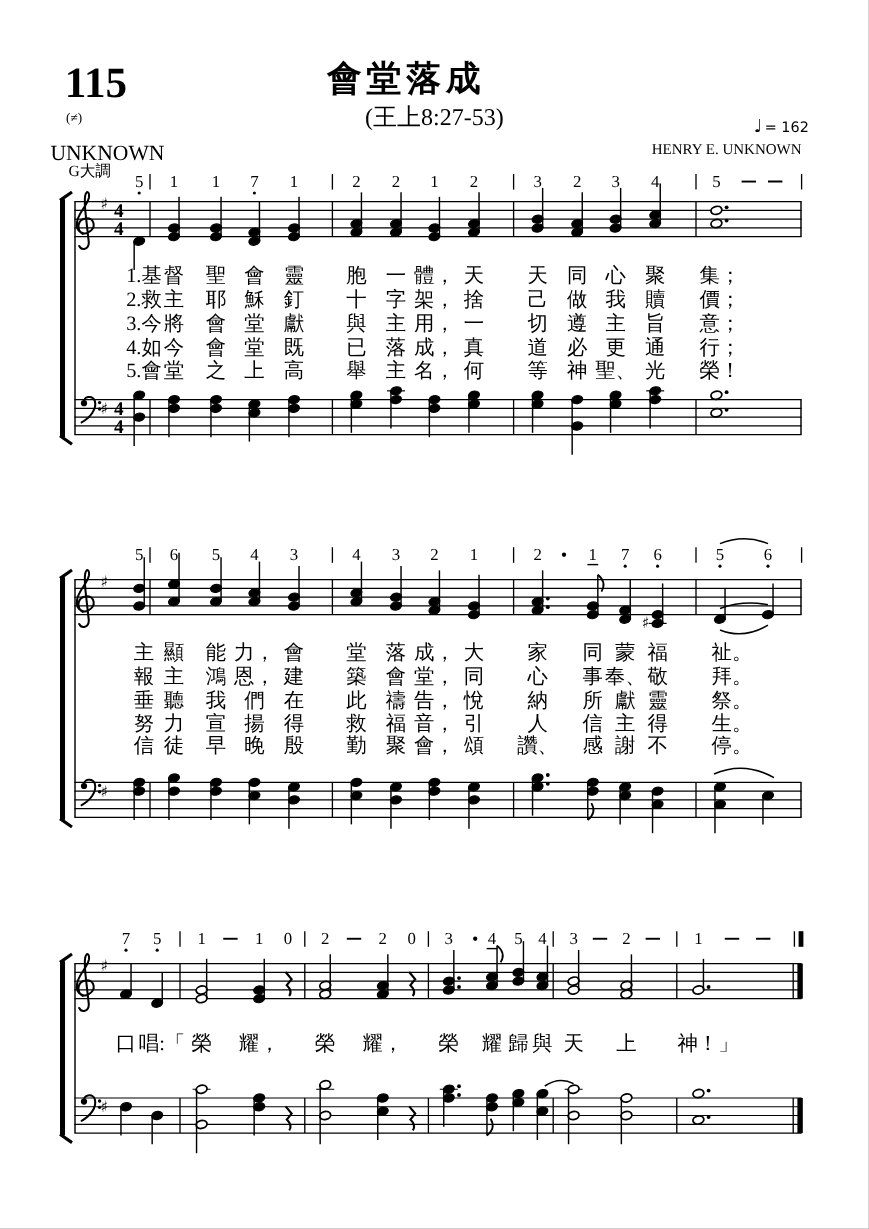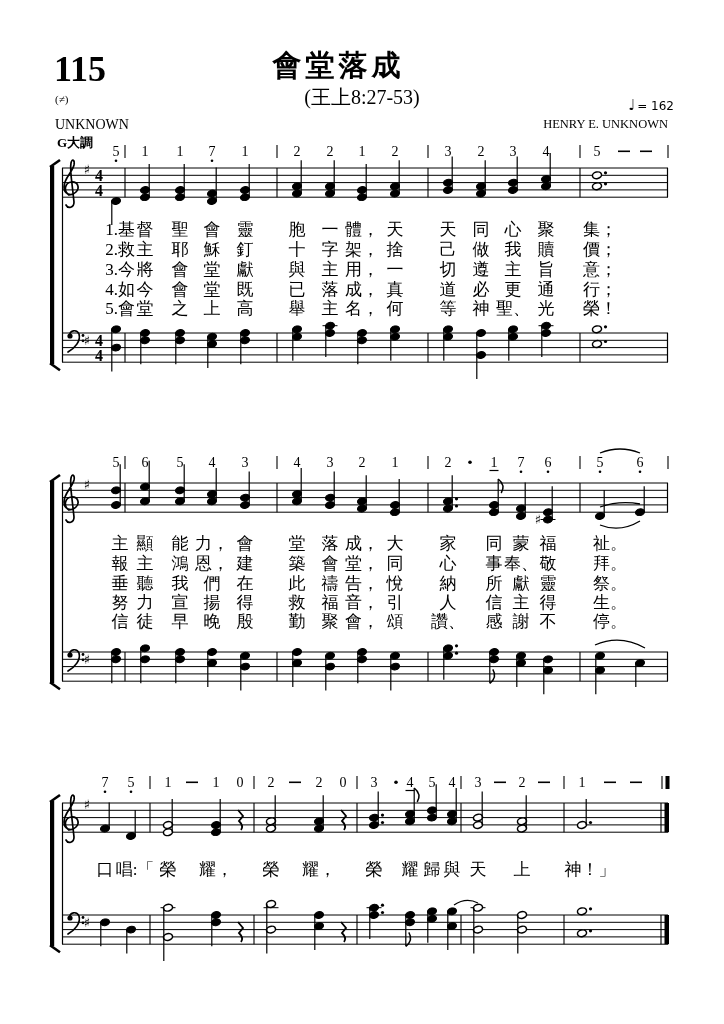--- a/index.html
+++ b/index.html
@@ -5,23 +5,23 @@
   html,body{margin:0;padding:0;background:#888;}
   .page{position:relative;width:724px;height:1024px;background:#ffffff;overflow:hidden;
         font-family:"Liberation Serif", serif;color:#000;}
   .abs{position:absolute;white-space:nowrap;}
   .num{left:54px;top:48px;font-size:36px;font-weight:bold;}
   .title{left:0;top:46px;width:677px;text-align:center;font-size:29px;font-weight:bold;letter-spacing:4px;}
   .subtitle{left:0;top:84px;width:724px;text-align:center;font-size:20px;}
   .meter{left:55px;top:93px;font-size:11px;}
   .tempo{right:50px;top:96px;font-size:12px;font-family:"DejaVu Sans",sans-serif;}
   .tempo .glyph{font-size:15px;margin-right:2px;}
-  .author{left:55px;top:117px;font-size:14px;}
+  .author{left:42px;top:117px;font-size:18px;}
   .composer{right:56px;top:117px;font-size:12.5px;}
-  .keylabel{left:57px;top:134px;font-size:13px;font-weight:bold;}
+  .keylabel{left:57px;top:134px;font-size:13px;}
   svg text.jp{font:14px "Liberation Serif", serif;}
   svg text.lyr{font:17px "Liberation Serif", serif;}
   svg text.sharp{font:13px "DejaVu Sans", sans-serif;}
   svg text.tsig{font:bold 16px "Liberation Serif", serif;}
 </style>
 </head>
 <body>
 
 <div class="page">
   <div class="abs num">115</div>

